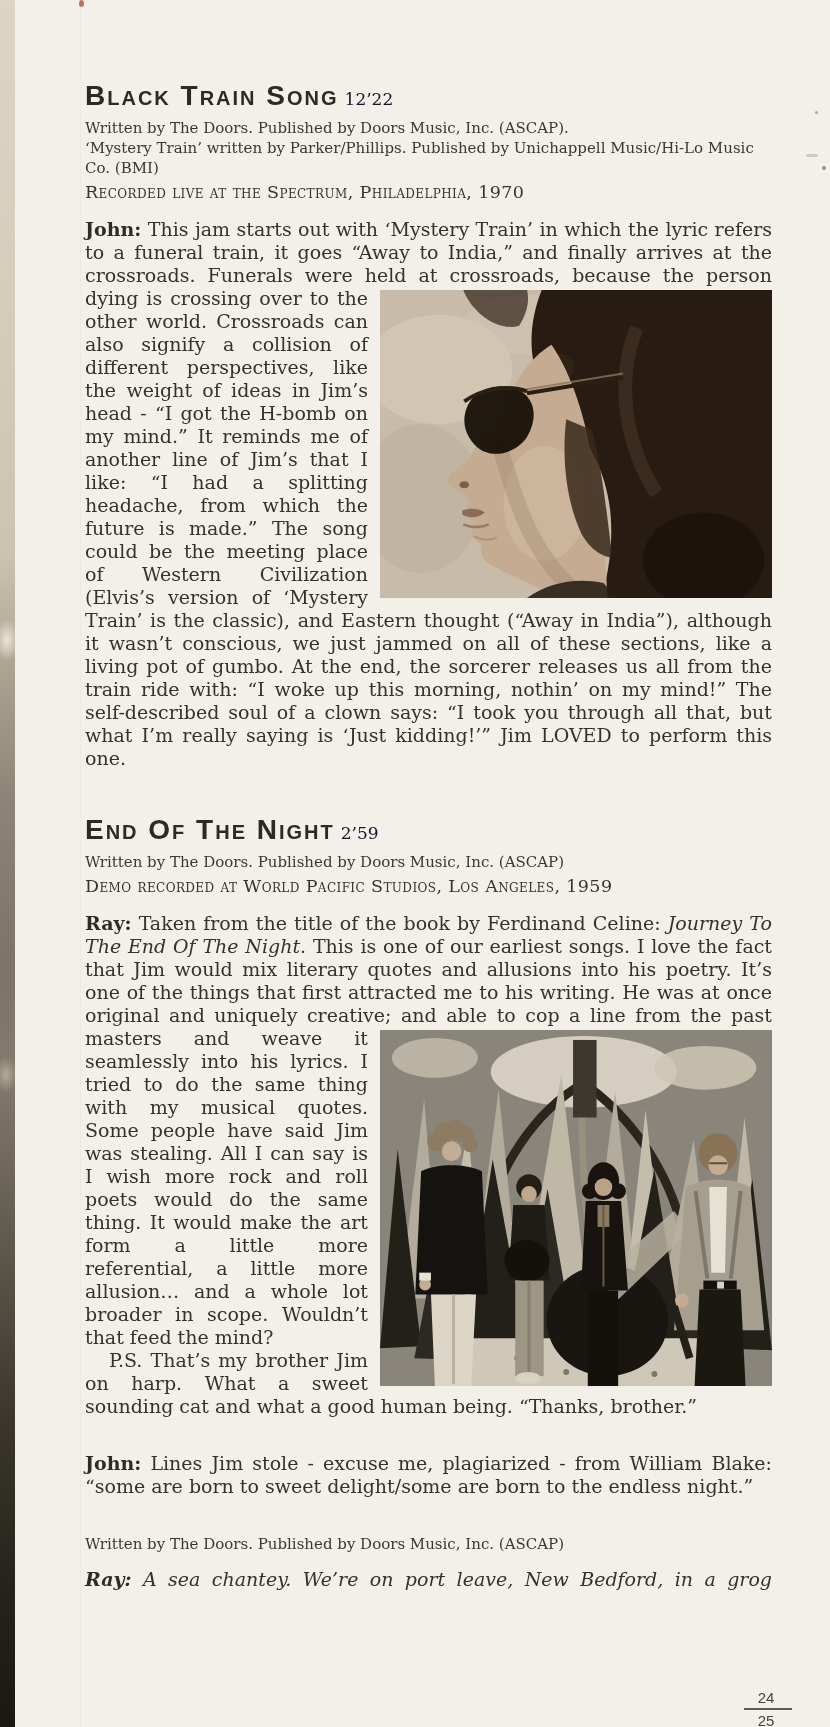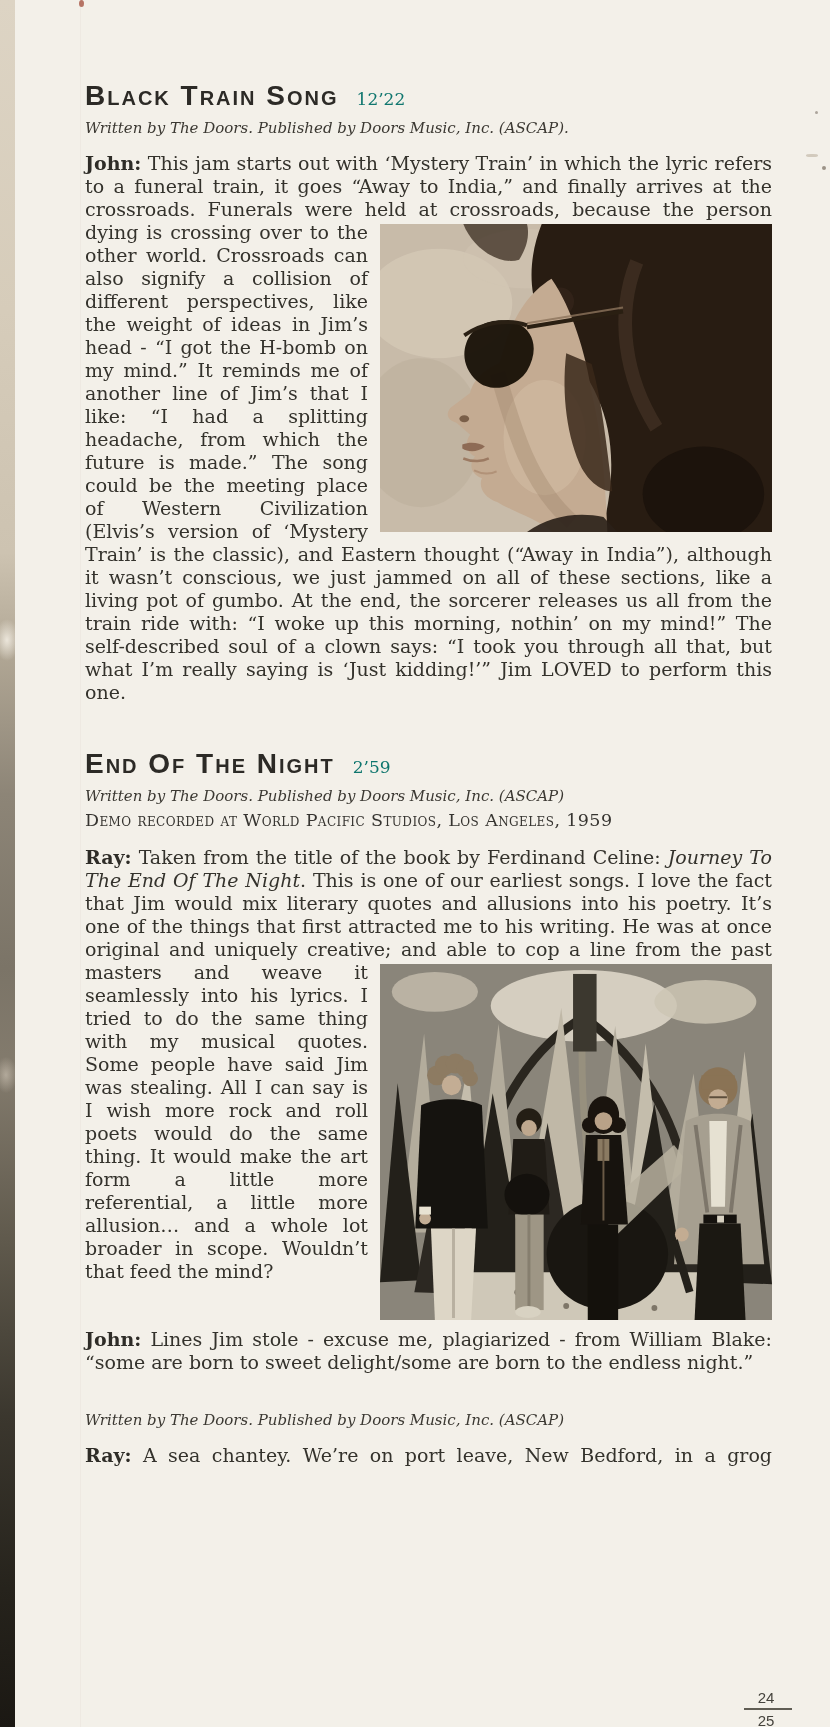--- a/index.html
+++ b/index.html
@@ -24,32 +24,32 @@
   .speck-red{left:79px;top:0;width:5px;height:7px;background:#a65543;opacity:.8;}
   .speck-a{left:815px;top:111px;width:3px;height:3px;background:#8d857a;opacity:.7;}
   .speck-b{left:822px;top:166px;width:4px;height:4px;background:#7e7366;opacity:.75;}
   .speck-c{left:806px;top:154px;width:12px;height:3px;border-radius:40%;background:#c9c0b1;opacity:.8;}
 
   .content{position:relative;padding:80px 58px 0 85px;}
 
   .song-title-line{margin:0;font-family:"Liberation Sans", sans-serif;font-weight:700;
     font-variant:small-caps;font-size:28px;letter-spacing:2px;color:#2c2a26;line-height:32px;}
   .song-duration{font-family:"DejaVu Serif", serif;font-variant:normal;font-weight:400;
-    font-size:17px;letter-spacing:0;margin-left:18px;color:#0f766e;}
-  .credit{margin:0;font-style:italic;font-size:15px;line-height:20px;color:#3b3832;}
+    font-size:17px;letter-spacing:0;margin-left:6px;color:#0f172a;}
+  .credit{margin:0;font-size:15px;line-height:20px;color:#3b3832;}
   .credits-block{margin-top:3px;}
   .session{margin:3px 0 0 0;font-variant:small-caps;font-size:17.5px;line-height:23px;
     letter-spacing:.4px;color:#363430;}
 
   .body-par{margin:14px 0 0 0;font-size:19px;line-height:23px;text-align:justify;color:#34322c;}
   .speaker{font-weight:700;color:#2e2c27;}
   .it{font-style:italic;}
   .ps-par{margin:0;text-indent:24px;}
   .par-after-photo{clear:both;margin-top:34px;}
-  .force-justify{text-align-last:justify;}
+  .force-justify{text-align-last:justify;font-style:italic;}
 
   .song-2{margin-top:44px;}
   .song-3{margin-top:36px;}
 
   .photo{float:right;display:block;}
   .photo svg{display:block;width:100%;height:100%;}
   .photo-jim{width:392px;height:308px;margin:3px 0 8px 12px;}
   .photo-band{width:392px;height:356px;margin:3px 0 8px 12px;}
 
   .pagenum{position:absolute;right:38px;top:1689px;width:48px;
@@ -68,21 +68,23 @@
   <div class="speck speck-a"></div>
   <div class="speck speck-b"></div>
   <div class="speck speck-c"></div>
 
   <div class="content">
 
     <section class="song song-1">
       <h2 class="song-title-line"><span>Black Train Song</span><span class="song-duration">12’22</span></h2>
       <div class="credits-block">
         <p class="credit">Written by The Doors. Published by Doors Music, Inc. (ASCAP).</p>
+        <p class="credit">‘Mystery Train’ written by Parker/Phillips. Published by Unichappell Music/Hi-Lo Music Co. (BMI)</p>
       </div>
+      <p class="session">Recorded live at the Spectrum, Philadelphia, 1970</p>
 
       <p class="body-par"><b class="speaker">John:</b><span> This jam starts out with ‘Mystery Train’ in which the lyric refers to a funeral train, it goes “Away to India,” and finally arrives at the crossroads. Funerals were held at crossroads, because the </span><span class="photo photo-jim">
           <svg viewBox="0 0 400 310" preserveAspectRatio="none">
             <rect width="400" height="310" fill="#c8bba9"></rect>
             <ellipse cx="60" cy="80" rx="75" ry="55" fill="#d6cab8" opacity="0.7"></ellipse>
             <ellipse cx="42" cy="210" rx="62" ry="75" fill="#bcae9b" opacity="0.55"></ellipse>
             <ellipse cx="150" cy="35" rx="65" ry="30" fill="#d2c6b3" opacity="0.5"></ellipse>
             <path d="M85,0 C95,25 122,42 142,36 C152,20 152,8 150,0 Z" fill="#3a2c20" opacity="0.75"></path>
             <path d="M165,0 C148,42 150,92 185,122 C216,152 236,192 236,242 C236,272 230,296 226,310 L400,310 L400,0 Z" fill="#281c12"></path>
             <path d="M262,38 C240,92 250,155 282,205" stroke="#4a382a" stroke-width="14" fill="none" opacity="0.55"></path>
@@ -184,20 +186,21 @@
             <path d="M336,158 L354,158 L352,244 L338,244 Z" fill="#e6e1d2"></path>
             <path d="M322,162 L334,250" stroke="#7d766a" stroke-width="4"></path>
             <path d="M368,162 L358,250" stroke="#7d766a" stroke-width="4"></path>
             <rect x="330" y="252" width="34" height="9" fill="#15120e"></rect>
             <rect x="344" y="253" width="7" height="7" fill="#d8d2c2"></rect>
             <path d="M326,261 L368,261 L373,358 L321,358 Z" fill="#1b1812"></path>
             <circle cx="308" cy="272" r="7" fill="#c3ac92"></circle>
             <path d="M300,278 L316,330" stroke="#23201a" stroke-width="8"></path>
           </svg>
           </span><span>from the past masters and weave it seamlessly into his lyrics. I tried to do the same thing with my musical quotes. Some people have said Jim was stealing. All I can say is I wish more rock and roll poets would do the same thing. It would make the art form a little more referential, a little more allusion… and a whole lot broader in scope. Wouldn’t that feed the mind?</span></p>
+      <p class="body-par ps-par">P.S. That’s my brother Jim on harp. What a sweet sounding cat and what a good human being. “Thanks, brother.”</p>
 
       <p class="body-par par-after-photo"><b class="speaker">John:</b><span> Lines Jim stole - excuse me, plagiarized - from William Blake: “some are born to sweet delight/some are born to the endless night.”</span></p>
     </section>
 
     <section class="song song-3">
       <div class="credits-block">
         <p class="credit">Written by The Doors. Published by Doors Music, Inc. (ASCAP)</p>
       </div>
 
       <p class="body-par force-justify"><b class="speaker">Ray:</b><span> A sea chantey. We’re on port leave, New Bedford, in a grog</span></p>

